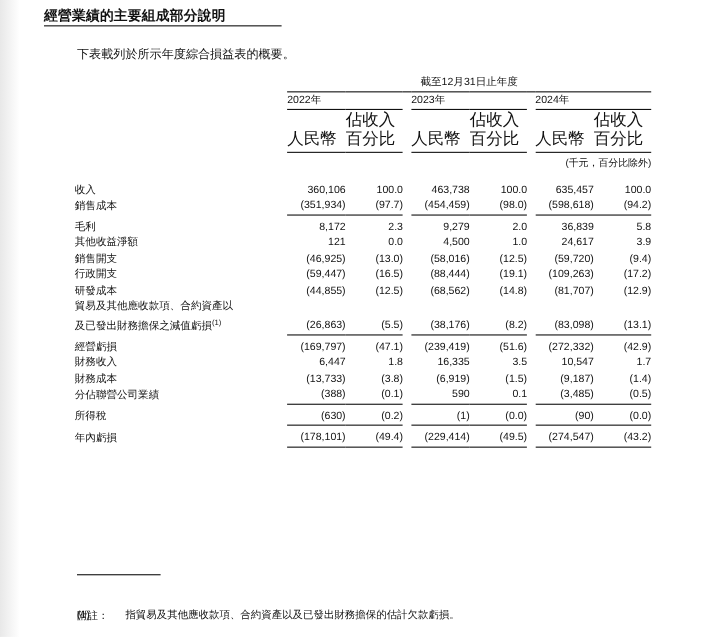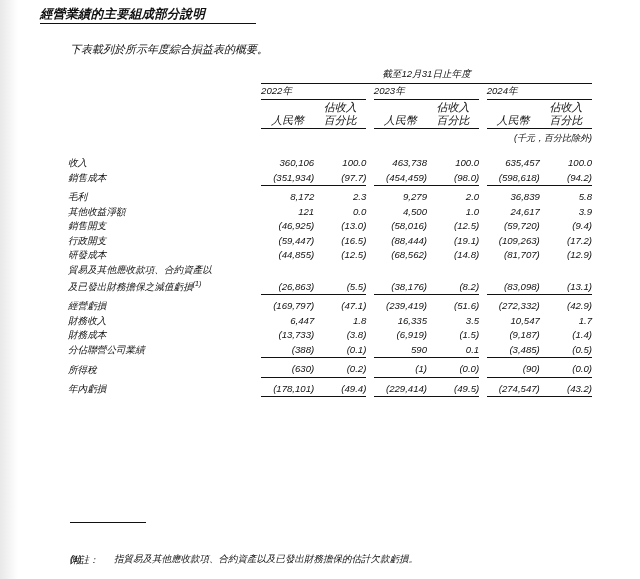--- a/index.html
+++ b/index.html
@@ -14,21 +14,20 @@
     color: #111111;
     position: relative;
     overflow: hidden;
   }
   .page {
     position: relative;
     width: 640px;
     height: 579px;
     padding: 0;
     box-sizing: border-box;
-    font-style: italic;
   }
   .title {
     position: absolute;
     left: 40px;
     top: 6px;
     font-size: 12.5px;
     font-weight: bold;
     letter-spacing: 0.2px;
   }
   .title-underline {
@@ -70,22 +69,22 @@
     font-size: 9.6px;
     padding-bottom: 1px !important;
   }
   .hdr-top {
     text-align: center;
     font-weight: bold;
     font-size: 9.6px;
     padding-bottom: 2px !important;
   }
   .hdr-sub {
-    text-align: center;
-    font-size: 11px;
+    text-align: left;
+    font-size: 15px;
     line-height: 1.15;
     padding-bottom: 2px !important;
   }
   .unit-note {
     text-align: right;
     font-size: 9px;
     padding-top: 2px !important;
     padding-bottom: 4px !important;
   }
   .u-line { border-bottom: 1px solid #111; }

